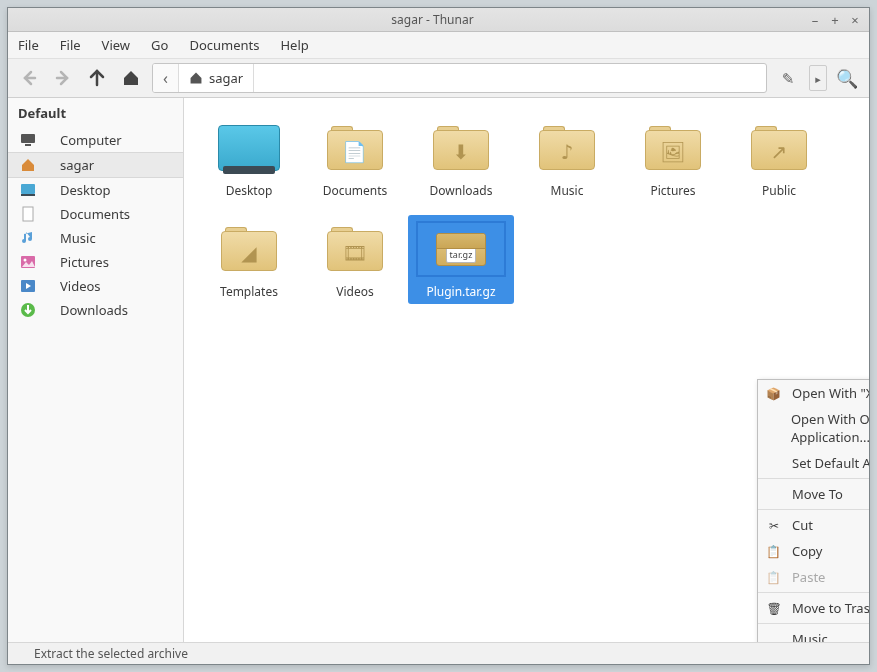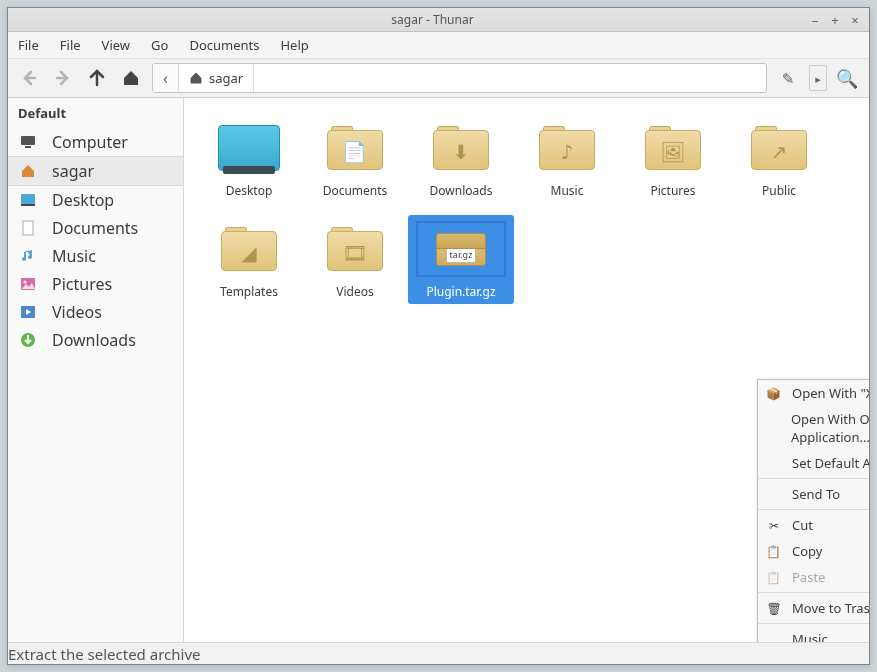--- a/index.html
+++ b/index.html
@@ -12,41 +12,41 @@
   .menubar span { cursor: default; }
   .toolbar { height: 40px; background: #f1f1f1; border-top: 1px solid #e0e0e0; border-bottom: 1px solid #cfcfcf; display: flex; align-items: center; padding: 0 8px; gap: 8px; }
   .tbtn { width: 26px; height: 26px; display: inline-flex; align-items: center; justify-content: center; color: #555; cursor: default; }
   .tbtn.disabled { color: #b5b5b5; }
   .locationbar { flex: 1; height: 30px; background: #fff; border: 1px solid #c5c5c5; border-radius: 3px; display: flex; align-items: center; overflow: hidden; }
   .locationbar .seg { padding: 0 10px; height: 100%; display: flex; align-items: center; gap: 6px; border-right: 1px solid #dcdcdc; font-size: 13px; }
   .locationbar .seg.first { background: #fafafa; }
   .content { flex: 1; display: flex; min-height: 0; }
   .sidebar { width: 176px; background: #f9f9f9; border-right: 1px solid #d7d7d7; display: flex; flex-direction: column; }
   .sidebar-header { padding: 6px 10px; font-weight: bold; font-size: 13px; }
-  .sidebar-item { display: flex; align-items: center; gap: 16px; padding: 3px 10px 3px 12px; font-size: 16px; cursor: default; }
+  .sidebar-item { display: flex; align-items: center; gap: 24px; padding: 3px 10px 3px 12px; font-size: 13px; cursor: default; }
   .sidebar-item.selected { background: #eaeaea; border: 1px solid #d8d8d8; border-left: none; border-right: none; }
   .sidebar-item .sicon { width: 16px; height: 16px; display: inline-flex; align-items: center; justify-content: center; }
   .files { flex: 1; background: #fff; position: relative; overflow: hidden; }
   .file-grid { display: grid; grid-template-columns: repeat(6, 106px); gap: 12px 0; padding: 16px 10px 0 12px; justify-content: start; }
   .file-item { display: flex; flex-direction: column; align-items: center; gap: 6px; padding: 6px 4px 4px; border-radius: 3px; cursor: default; }
   .file-item.selected .ficon-wrap { outline: 2px solid #2d7bd6; outline-offset: -2px; }
   .file-item.selected { background: #3d8fe6; color: #fff; border-radius: 3px; }
   .file-item.selected .flabel { color: #fff; }
   .ficon-wrap { width: 90px; height: 56px; display: flex; align-items: center; justify-content: center; }
   .flabel { font-size: 12px; text-align: center; max-width: 100px; }
   .folder-icon { width: 56px; height: 44px; position: relative; }
   .folder-back { position: absolute; left: 0; top: 4px; width: 56px; height: 40px; background: linear-gradient(#f0dba7,#e1c37a); border: 1px solid #c9ab63; border-radius: 4px; }
   .folder-tab { position: absolute; left: 4px; top: 0; width: 22px; height: 10px; background: #e8cf92; border: 1px solid #c9ab63; border-bottom: none; border-radius: 3px 3px 0 0; }
   .folder-glyph { position: absolute; inset: 0; display: flex; align-items: center; justify-content: center; color: #b19451; font-size: 20px; top: 6px; }
   .desktop-icon { width: 62px; height: 46px; background: linear-gradient(#5ac8e8,#3aa9cd); border: 1px solid #2a8aa9; border-radius: 4px; position: relative; }
   .desktop-icon::after { content: ""; position: absolute; left: 4px; right: 4px; bottom: -4px; height: 8px; background: #3c4a54; border-radius: 2px; }
   .archive-icon { width: 50px; height: 33px; background: linear-gradient(#e4c987,#d0ad5e); border: 1px solid #b18e45; border-radius: 3px; position: relative; display: flex; align-items: flex-end; justify-content: center; }
   .archive-icon .label { background: #fff; border: 1px solid #b7b7b7; font-size: 9px; padding: 1px 3px; margin-bottom: 2px; color: #444; border-radius: 2px; }
   .archive-icon::before { content: ""; position: absolute; left: 0; right: 0; top: 0; height: 14px; background: linear-gradient(#d7b86e,#caa656); border-bottom: 1px solid #b18e45; border-radius: 3px 3px 0 0; }
-  .statusbar { height: 22px; background: #f1f1f1; border-top: 1px solid #d7d7d7; display: flex; align-items: center; padding: 0 0; font-size: 15px; color: #555; }
+  .statusbar { height: 22px; background: #f1f1f1; border-top: 1px solid #d7d7d7; display: flex; align-items: center; padding: 0 26px; font-size: 12px; color: #555; }
   
   .contextmenu { position: absolute; left: 573px; top: 281px; width: 219px; background: #f7f7f7; border: 1px solid #bfbfbf; box-shadow: 2px 2px 6px rgba(0,0,0,.2); font-size: 13px; z-index: 50; }
   .cm-item { display: flex; align-items: center; gap: 10px; padding: 4px 10px 4px 8px; cursor: default; }
   .cm-item .cm-icon { width: 16px; height: 16px; display: inline-flex; align-items: center; justify-content: center; font-size: 12px; }
   .cm-item.disabled { color: #a9a9a9; }
   .cm-sep { height: 1px; background: #dcdcdc; margin: 2px 0; }
   svg { display: block; }
 </style>
 </head>
 <body>
@@ -289,21 +289,21 @@
           <span class="cm-icon"></span>
           <span>Open With Other Application...</span>
         </div>
         <div class="cm-item">
           <span class="cm-icon"></span>
           <span>Set Default Application...</span>
         </div>
         <div class="cm-sep"></div>
         <div class="cm-item">
           <span class="cm-icon"></span>
-          <span>Send To</span>
+          <span>Move To</span>
 
         </div>
         <div class="cm-sep"></div>
         <div class="cm-item">
           <span class="cm-icon">✂</span>
           <span>Cut</span>
         </div>
         <div class="cm-item">
           <span class="cm-icon">📋</span>
           <span>Copy</span>

